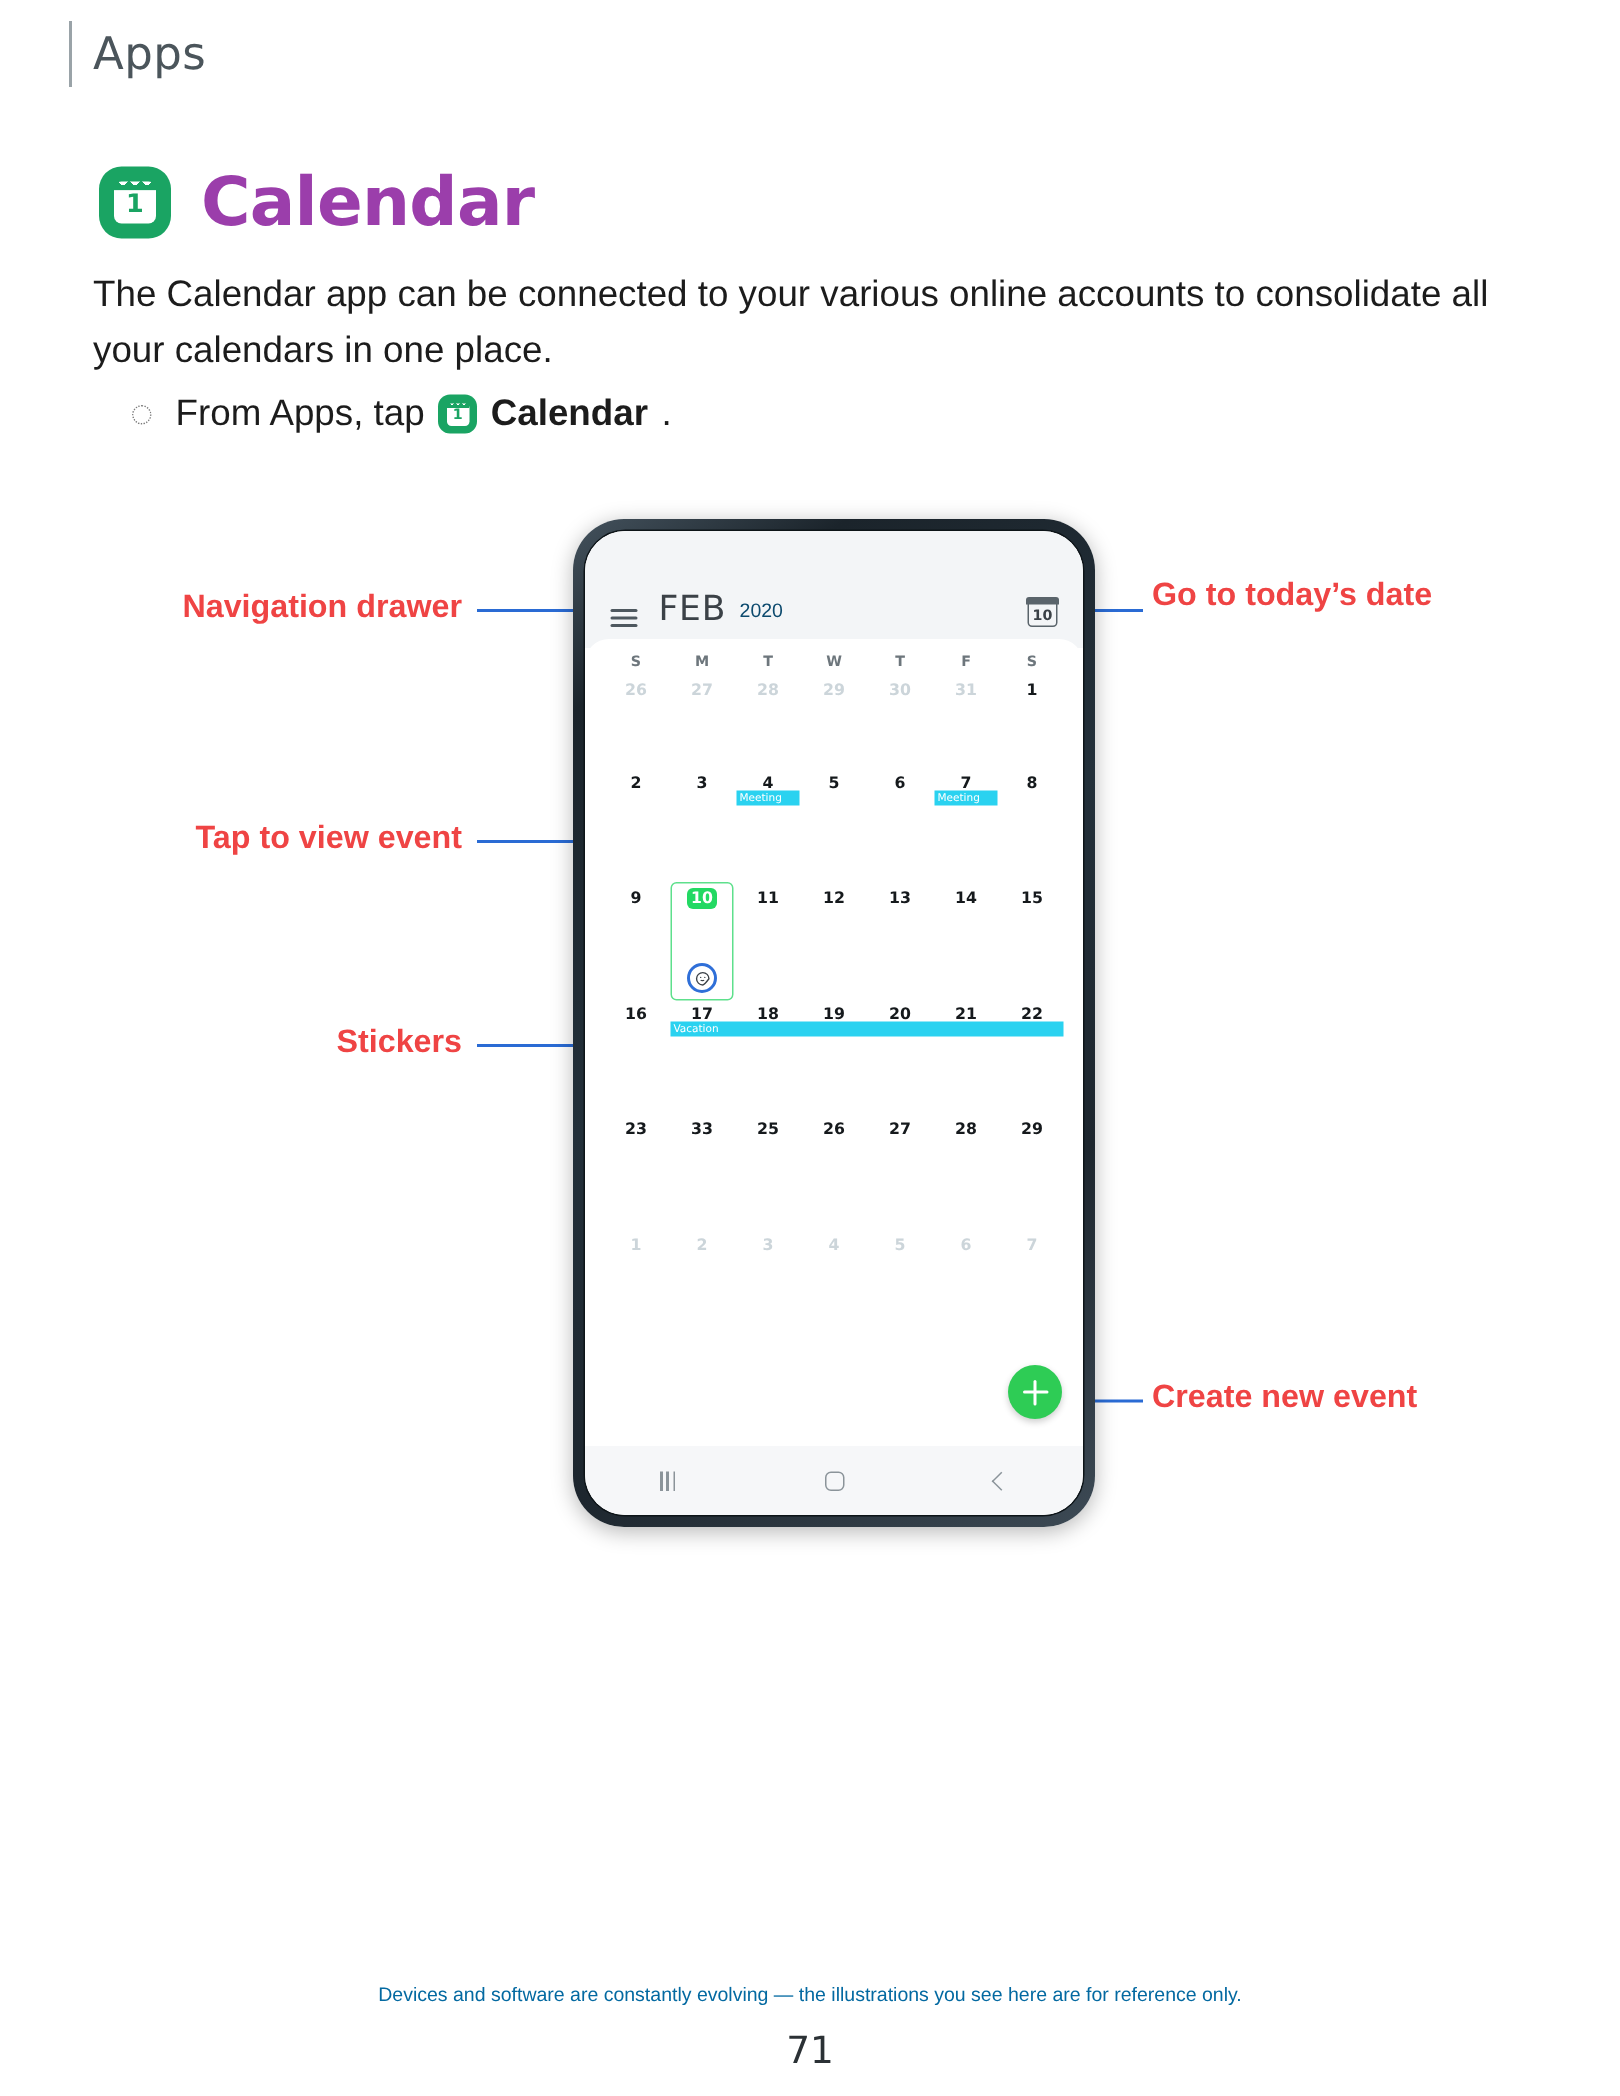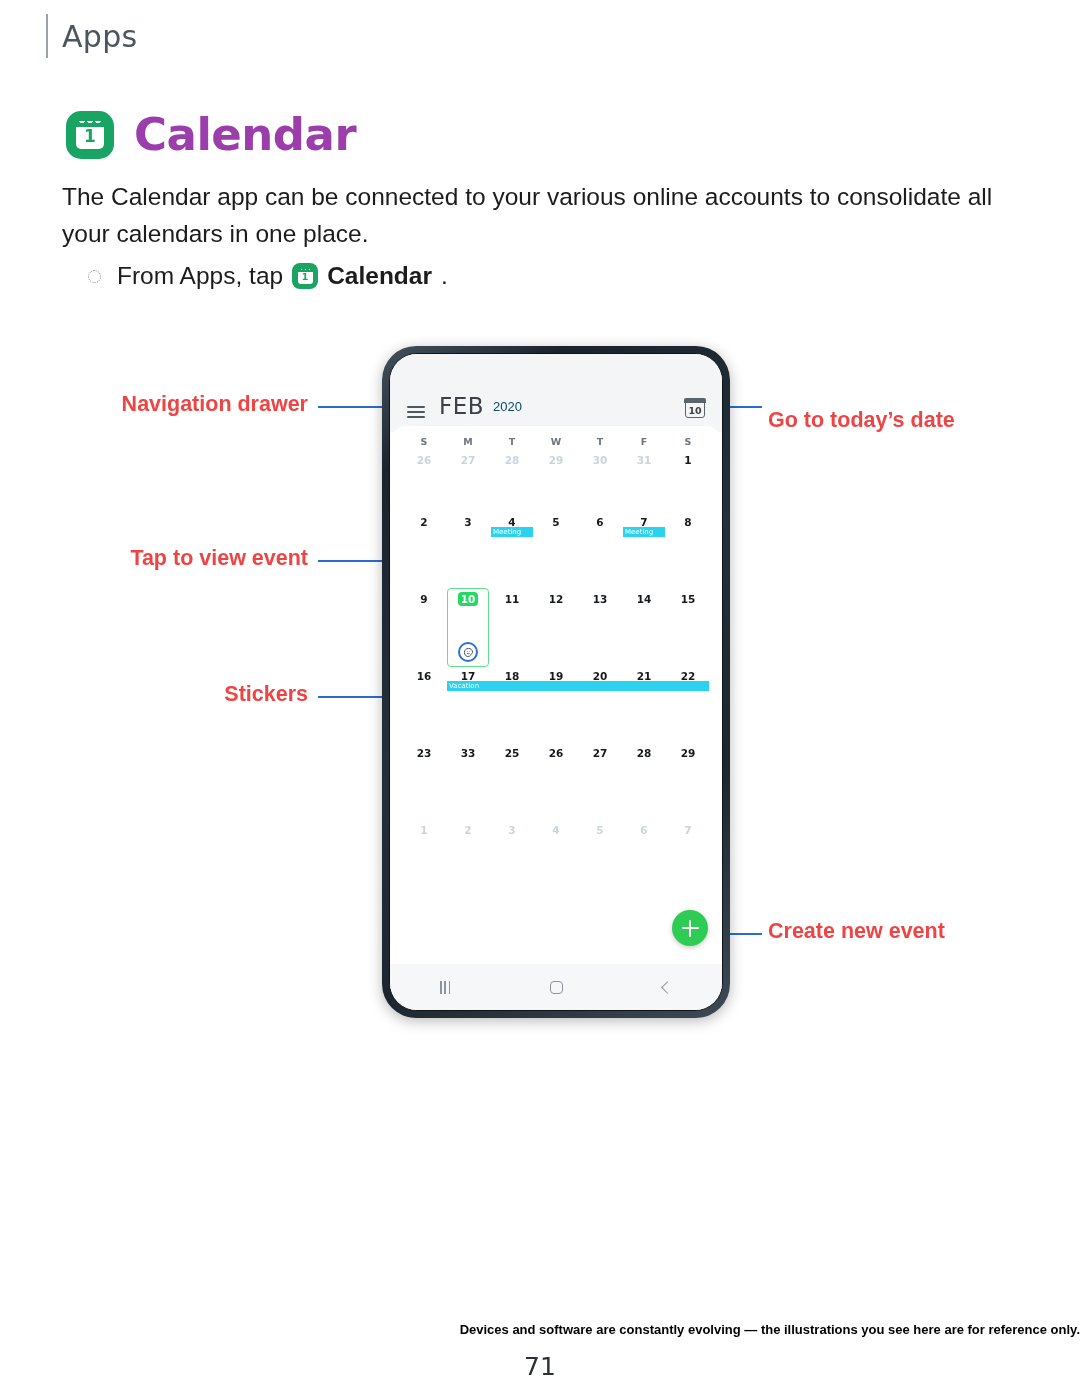--- a/index.html
+++ b/index.html
@@ -216,22 +216,22 @@
     transform: rotate(45deg);
   }
 
   
   .callout { position: absolute; font-size: 21.5px; font-weight: 700; color: #ef4444; white-space: nowrap; }
   .callout.left { text-align: right; }
   .lead { position: absolute; height: 1.8px; background: #2a6bd4; }
 
   
   .footer-note {
-    position: absolute; left: 0; right: 0; top: 1322px; text-align: right;
-    font-size: 13px; color: #000000; font-weight: bold;
+    position: absolute; left: 0; right: 0; top: 1322px; text-align: center;
+    font-size: 13px; color: #0369a1;
   }
   .page-num {
     position: absolute; left: 0; right: 0; top: 1352px; text-align: center;
     font-size: 25px; color: #2b3135; font-family: "DejaVu Sans", sans-serif;
   }
 </style>
 </head>
 <body>
 
 <div class="page">
@@ -268,21 +268,21 @@
 
   <div class="callout left" style="right:772px; top:392px;">Navigation drawer</div>
   <div class="lead" style="left:318px; top:406px; width:94px;"></div>
 
   <div class="callout left" style="right:772px; top:546px;">Tap to view event</div>
   <div class="lead" style="left:318px; top:560px; width:170px;"></div>
 
   <div class="callout left" style="right:772px; top:682px;">Stickers</div>
   <div class="lead" style="left:318px; top:696px; width:142px;"></div>
 
-  <div class="callout" style="left:768px; top:408px;">Go to today’s date</div>
+  <div class="callout" style="left:768px; top:384px;">Go to today’s date</div>
   <div class="lead" style="left:662px; top:406px; width:100px;"></div>
 
   <div class="callout" style="left:768px; top:919px;text-align:right;">Create new event</div>
   <div class="lead" style="left:662px; top:933px; width:100px;"></div>
 
   <div class="phone">
     <div class="phone-inner">
       <div class="punch-hole"></div>
 
       <div class="app-bar">

